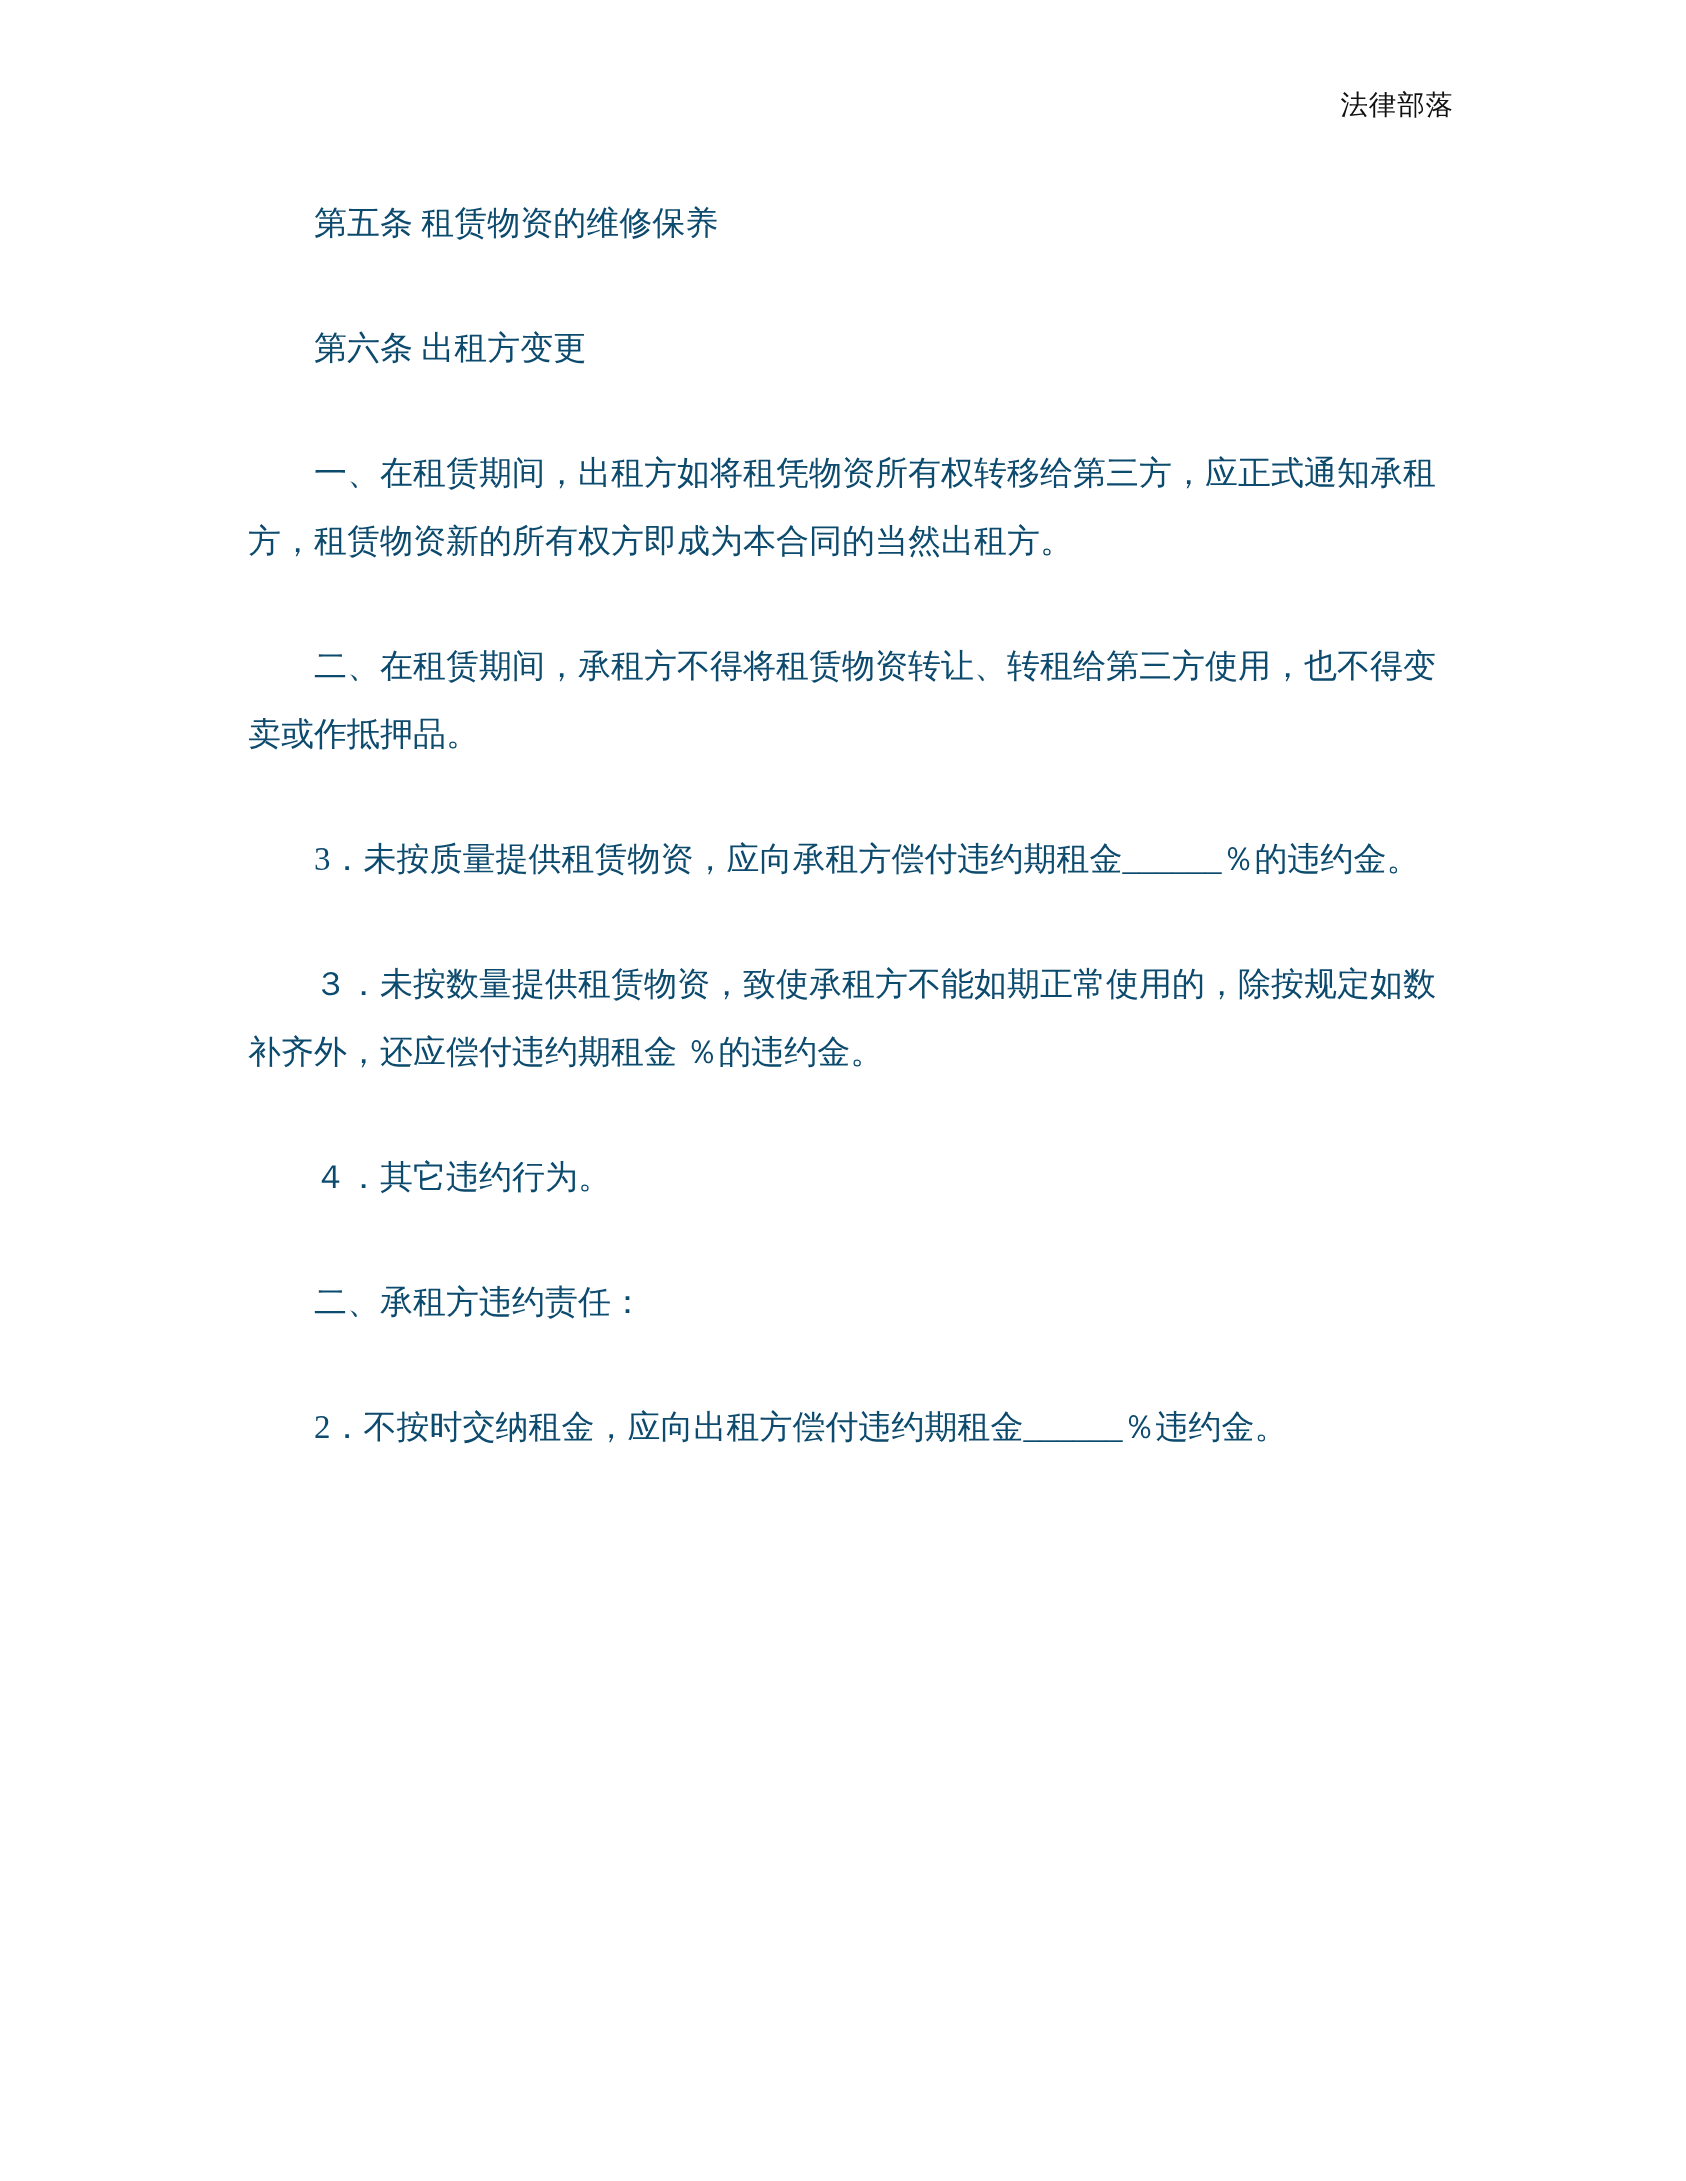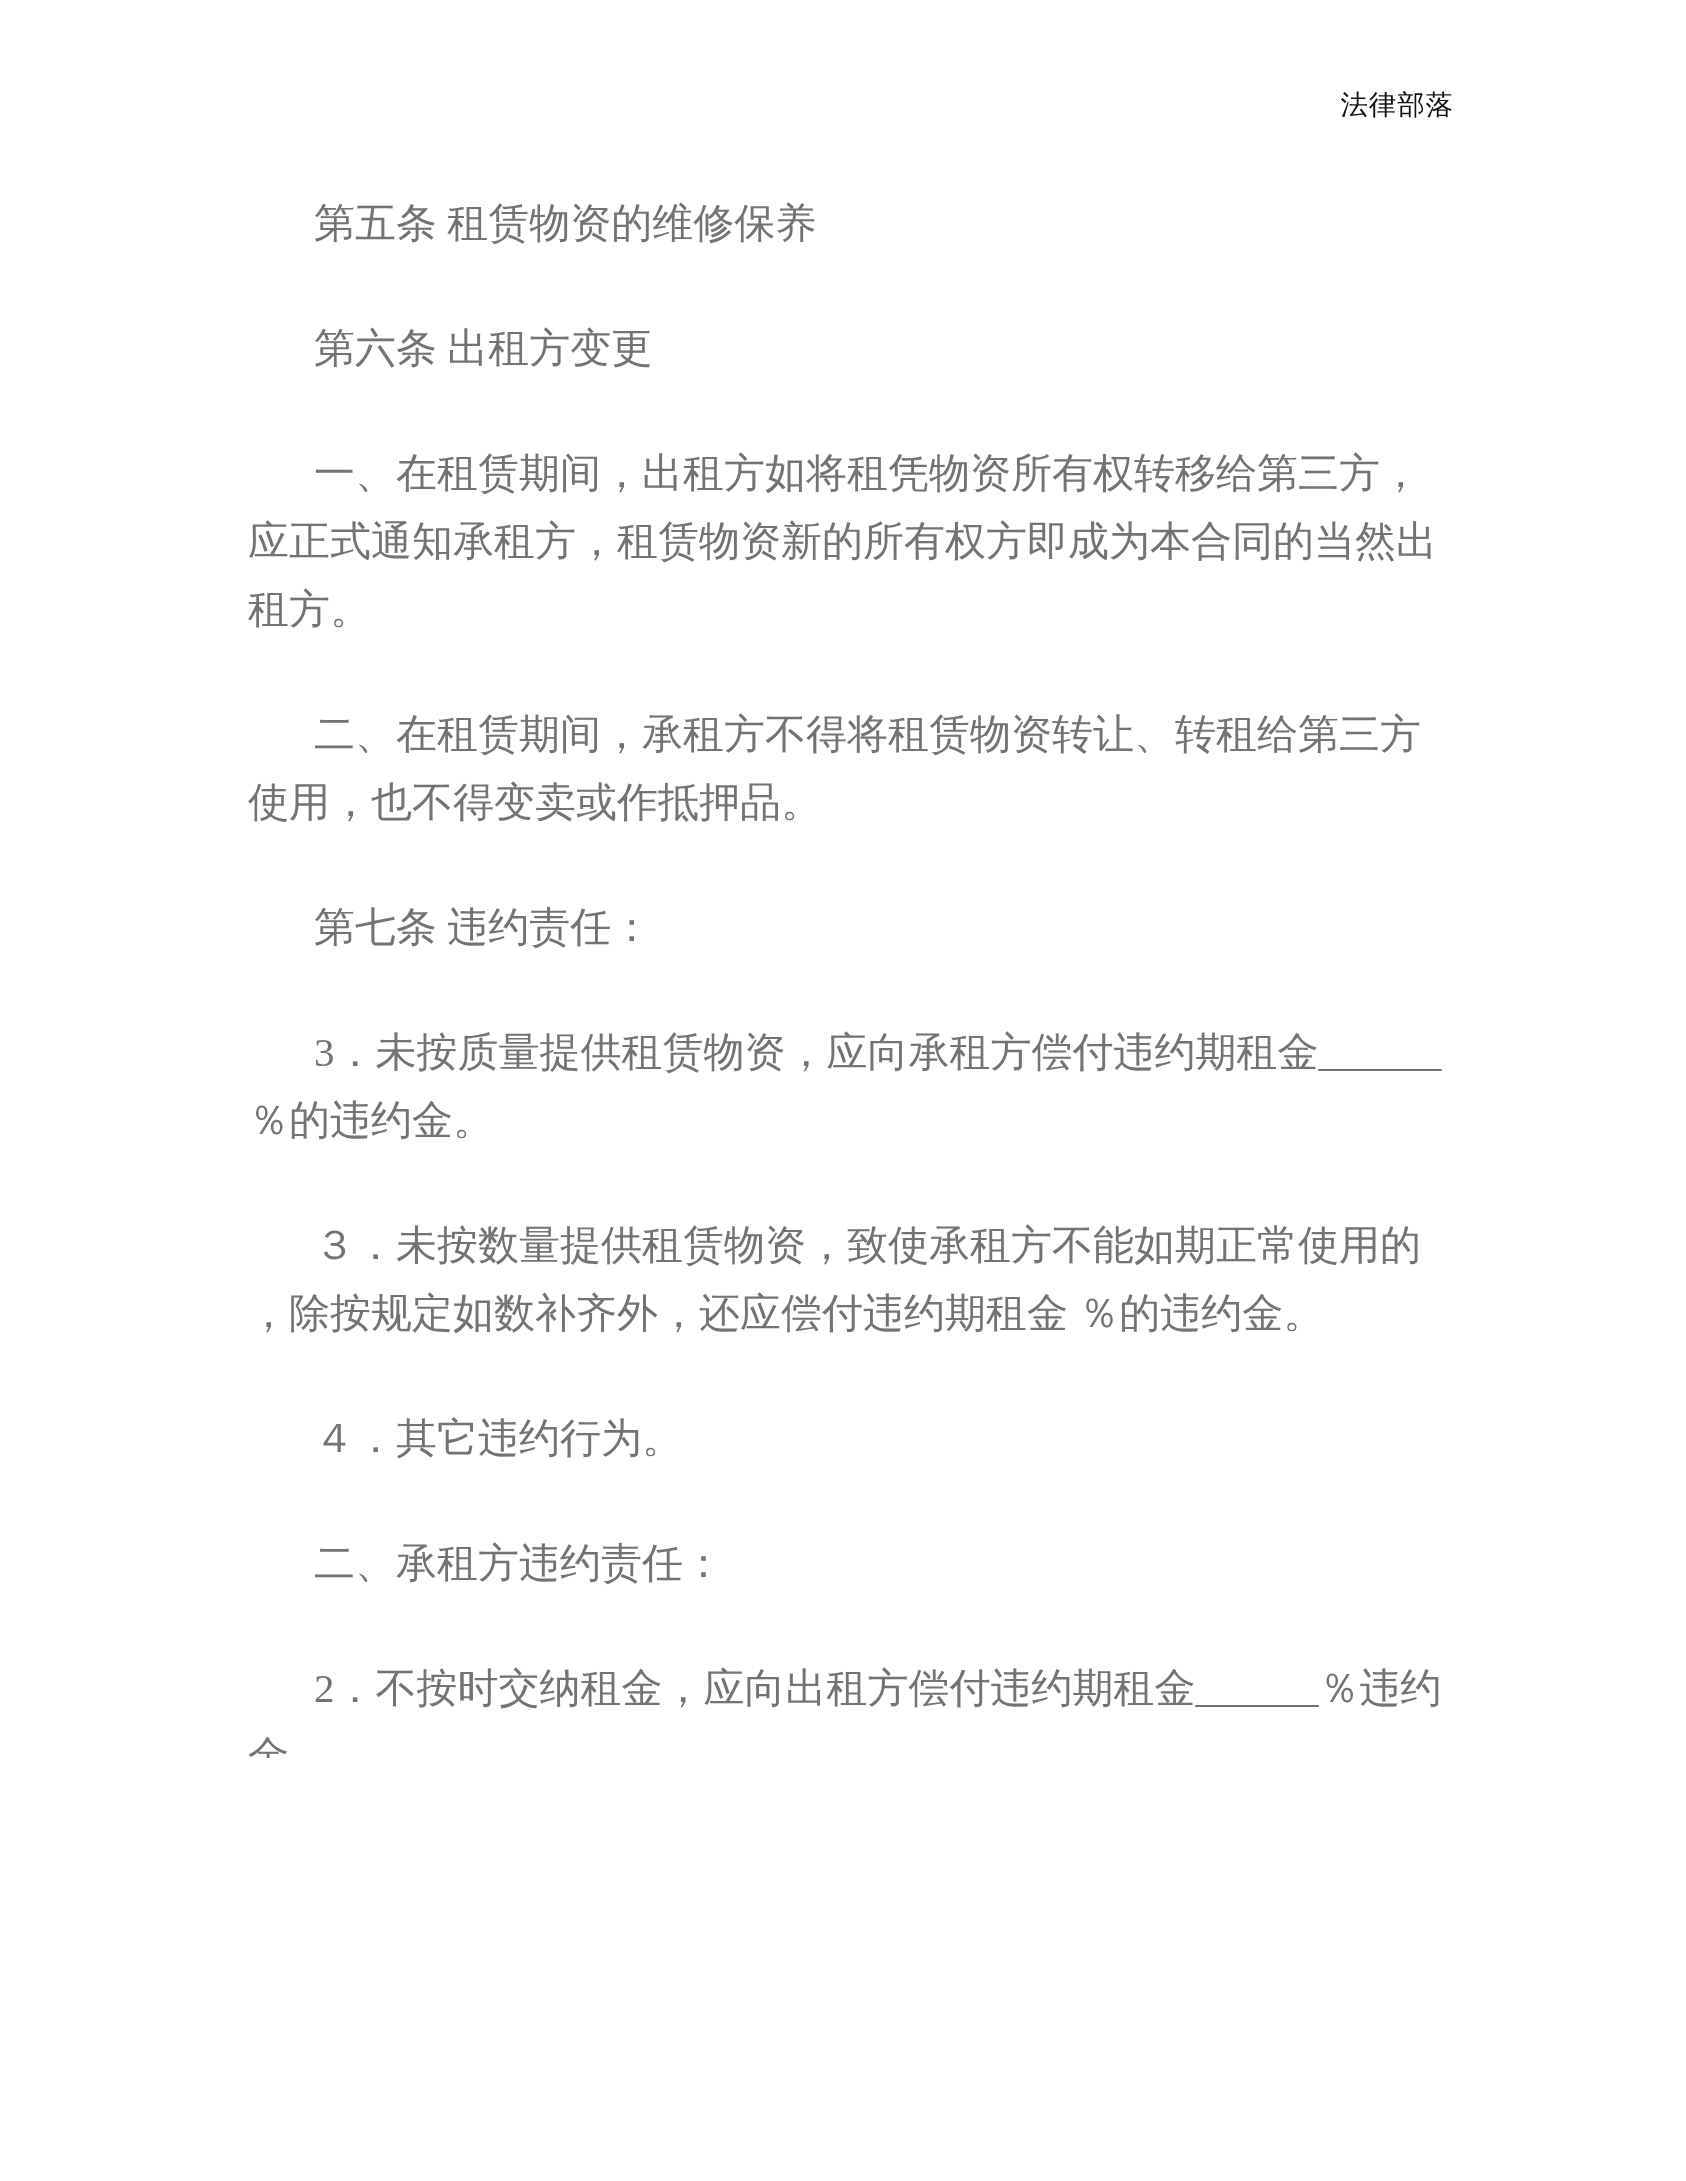--- a/index.html
+++ b/index.html
@@ -26,27 +26,27 @@
     color: #111111;
   }
   .content {
     position: absolute;
     top: 189px;
     left: 248px;
     width: 1205px;
   }
   .block {
     margin: 0 0 57px 0;
-    font-size: 41px;
+    font-size: 33px;
     line-height: 68px;
     text-indent: 66px;
     text-align: left;
     word-break: break-all;
     line-break: anywhere;
-    color: #737373;
+    color: #0c4a6e;
   }
   .heading {
     
     font-weight: normal;
   }
 </style>
 </head>
 <body>
 
 <div class="page">
@@ -57,21 +57,20 @@
 
     <p class="block heading">第五条 租赁物资的维修保养</p>
 
 
     <p class="block heading">第六条 出租方变更</p>
 
     <p class="block paragraph">一、在租赁期间，出租方如将租凭物资所有权转移给第三方，应正式通知承租方，租赁物资新的所有权方即成为本合同的当然出租方。</p>
 
     <p class="block paragraph">二、在租赁期间，承租方不得将租赁物资转让、转租给第三方使用，也不得变卖或作抵押品。</p>
 
-    <p class="block heading">第七条 违约责任：</p>
 
 
     <p class="block item">3．未按质量提供租赁物资，应向承租方偿付违约期租金______％的违约金。</p>
 
     <p class="block item">３．未按数量提供租赁物资，致使承租方不能如期正常使用的，除按规定如数补齐外，还应偿付违约期租金 ％的违约金。</p>
 
     <p class="block item">４．其它违约行为。</p>
 
     <p class="block paragraph">二、承租方违约责任：</p>
 

